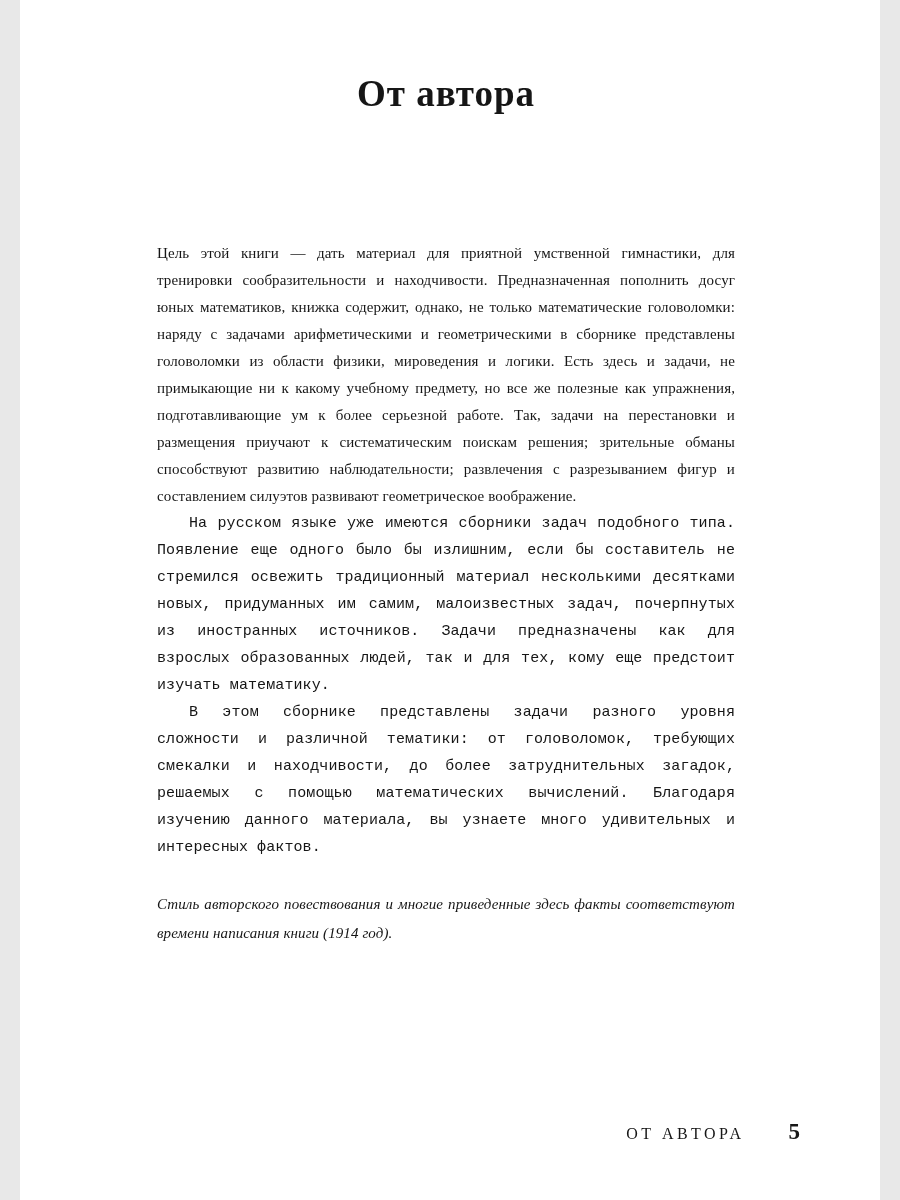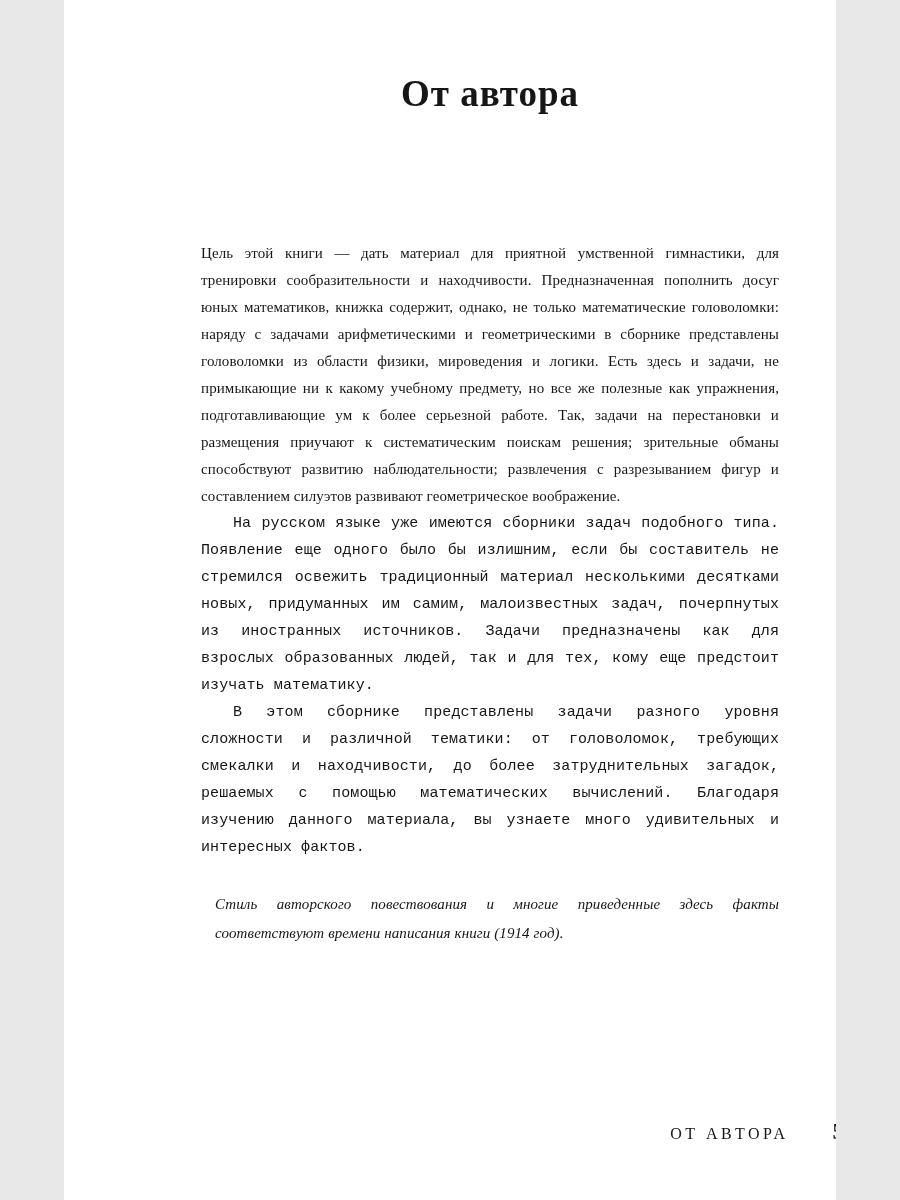--- a/index.html
+++ b/index.html
@@ -2,21 +2,21 @@
 <html><head>
 <meta charset="utf-8">
 <style>
   html, body {
     margin: 0;
     padding: 0;
     background: #e8e8e8;
   }
   .page {
     position: relative;
-    width: 772px;
+    width: 860px;
     height: 1200px;
     margin: 0 auto;
     background: #ffffff;
     font-family: "Liberation Serif", "DejaVu Serif", serif;
     color: #161616;
     overflow: hidden;
   }
   .title {
     position: absolute;
     top: 74px;
@@ -43,21 +43,20 @@
     margin: 0;
   }
   .para.indented {
     text-indent: 32px;
     font-family: Liberation Mono, monospace;
   }
   .para.note {
     margin-top: 29px;
     font-style: italic;
     line-height: 28.5px;
-    margin-left: 14px;
   }
   .footer {
     position: absolute;
     left: 137px;
     top: 1119px;
     width: 643px;
     display: flex;
     align-items: baseline;
     justify-content: flex-end;
   }

